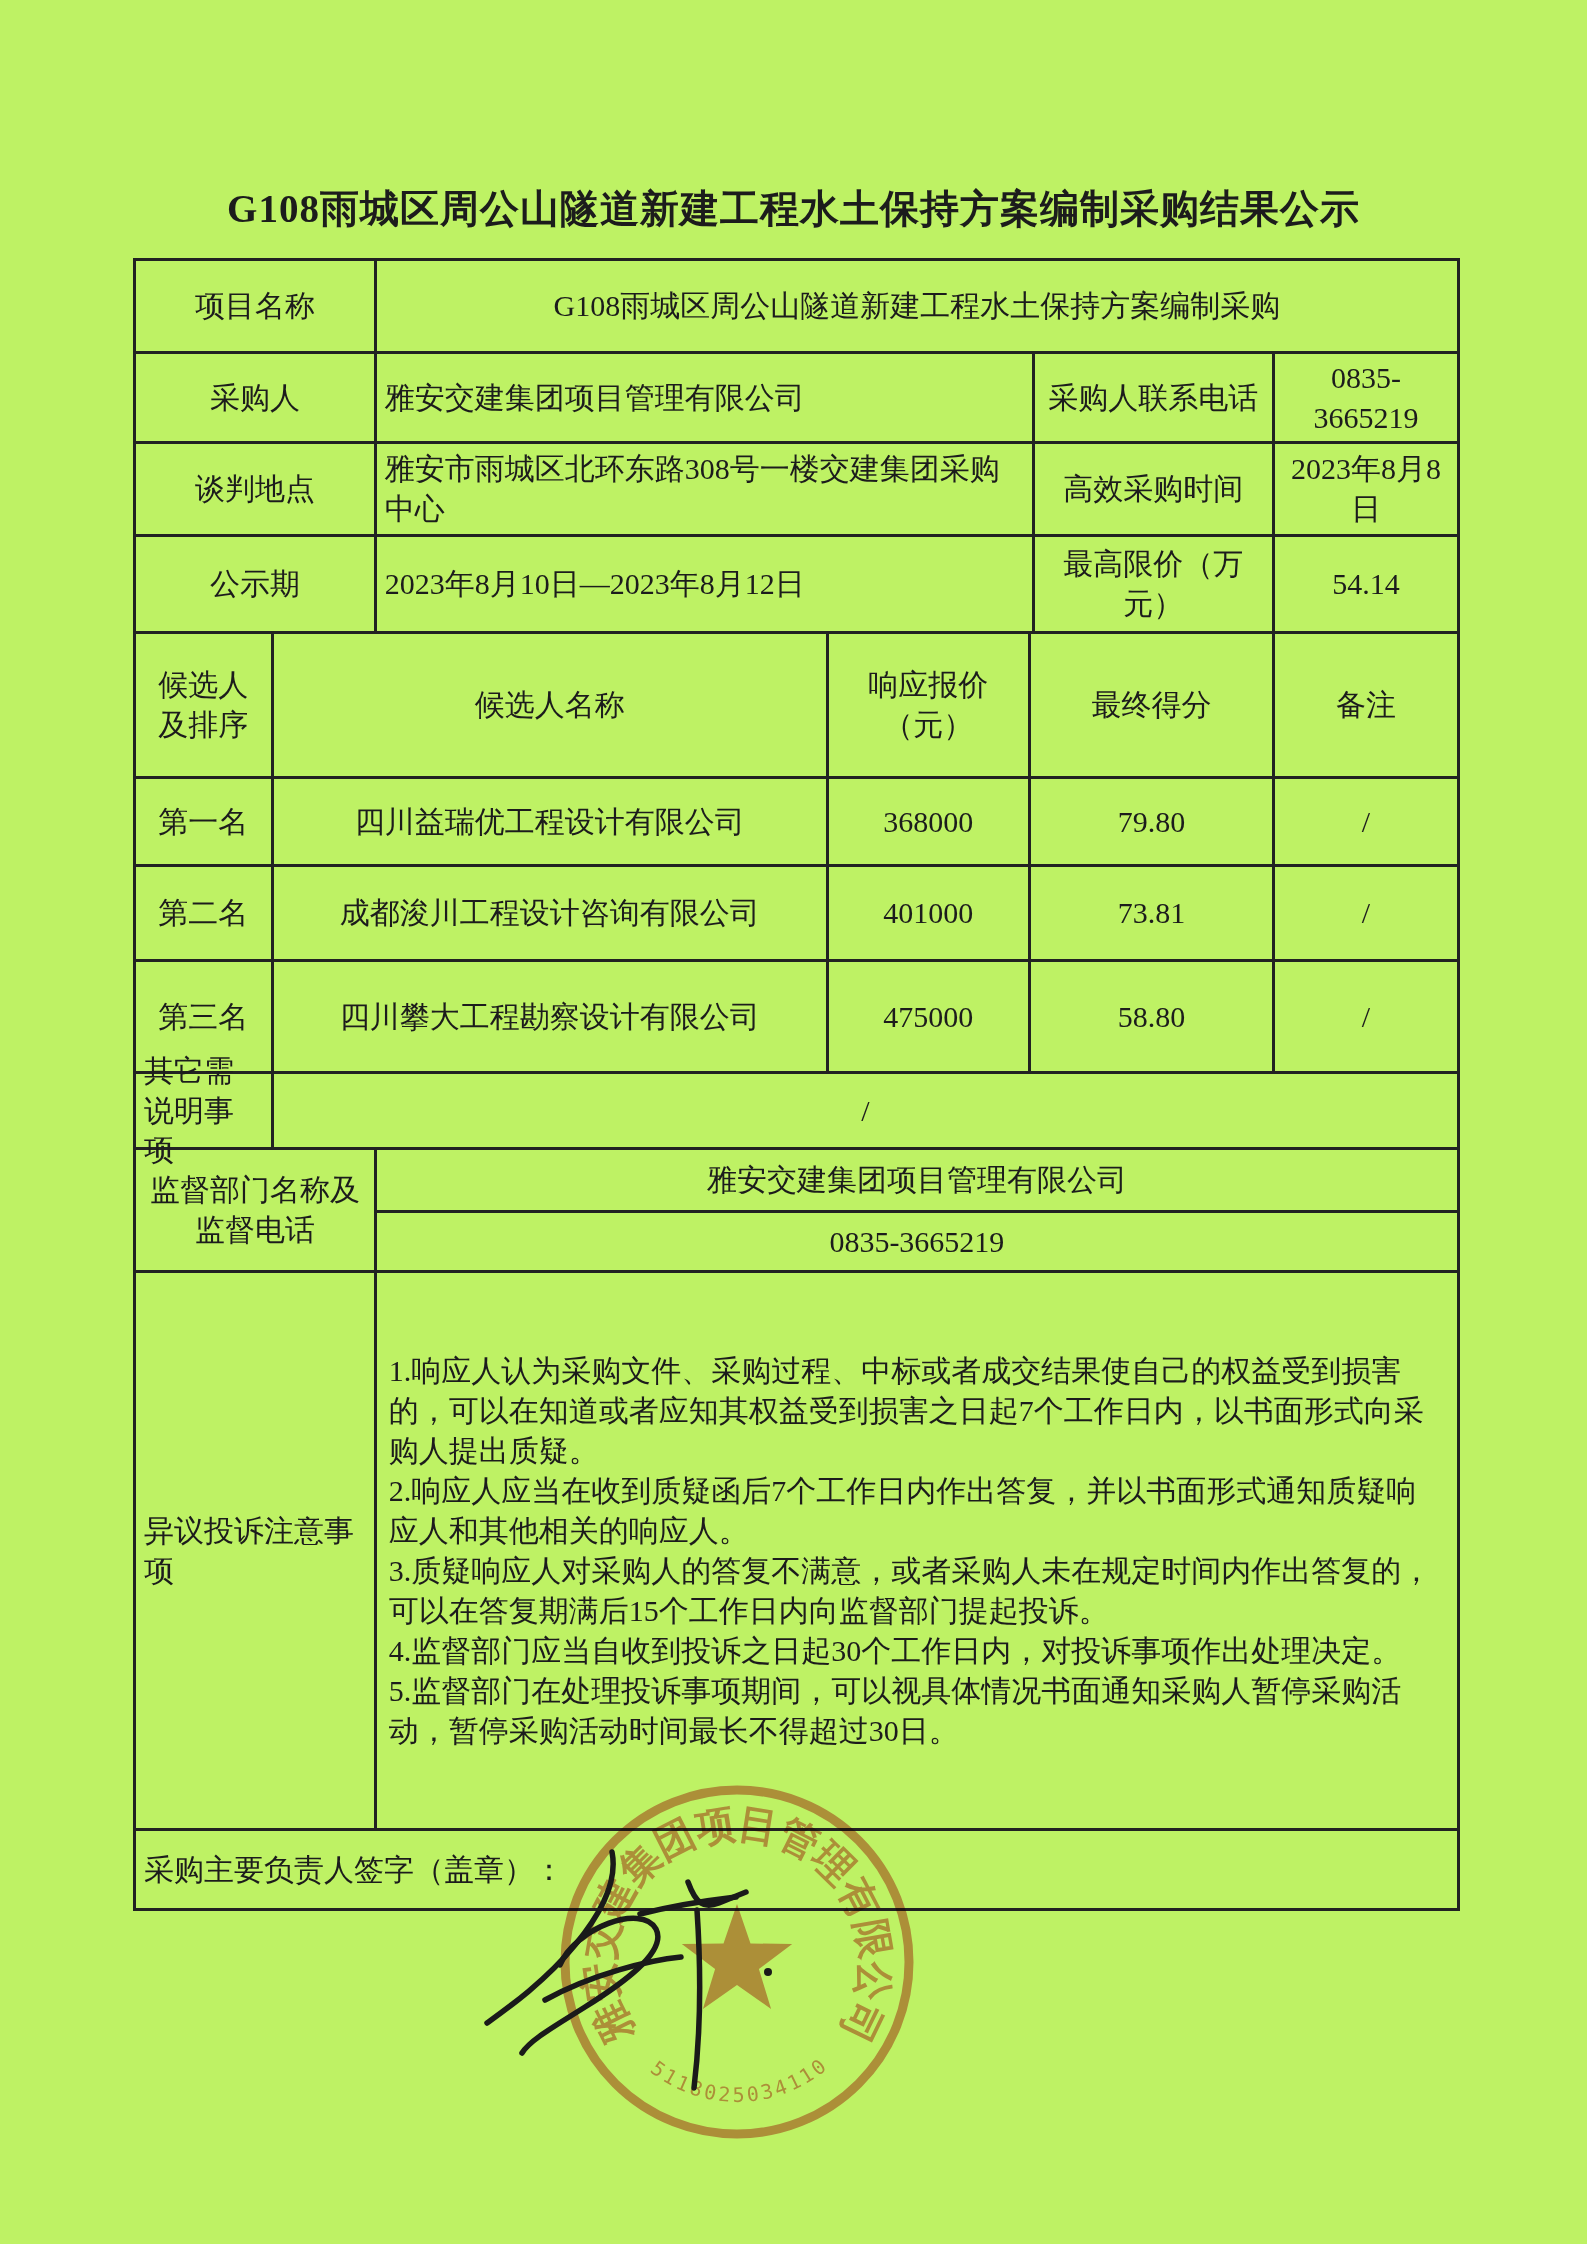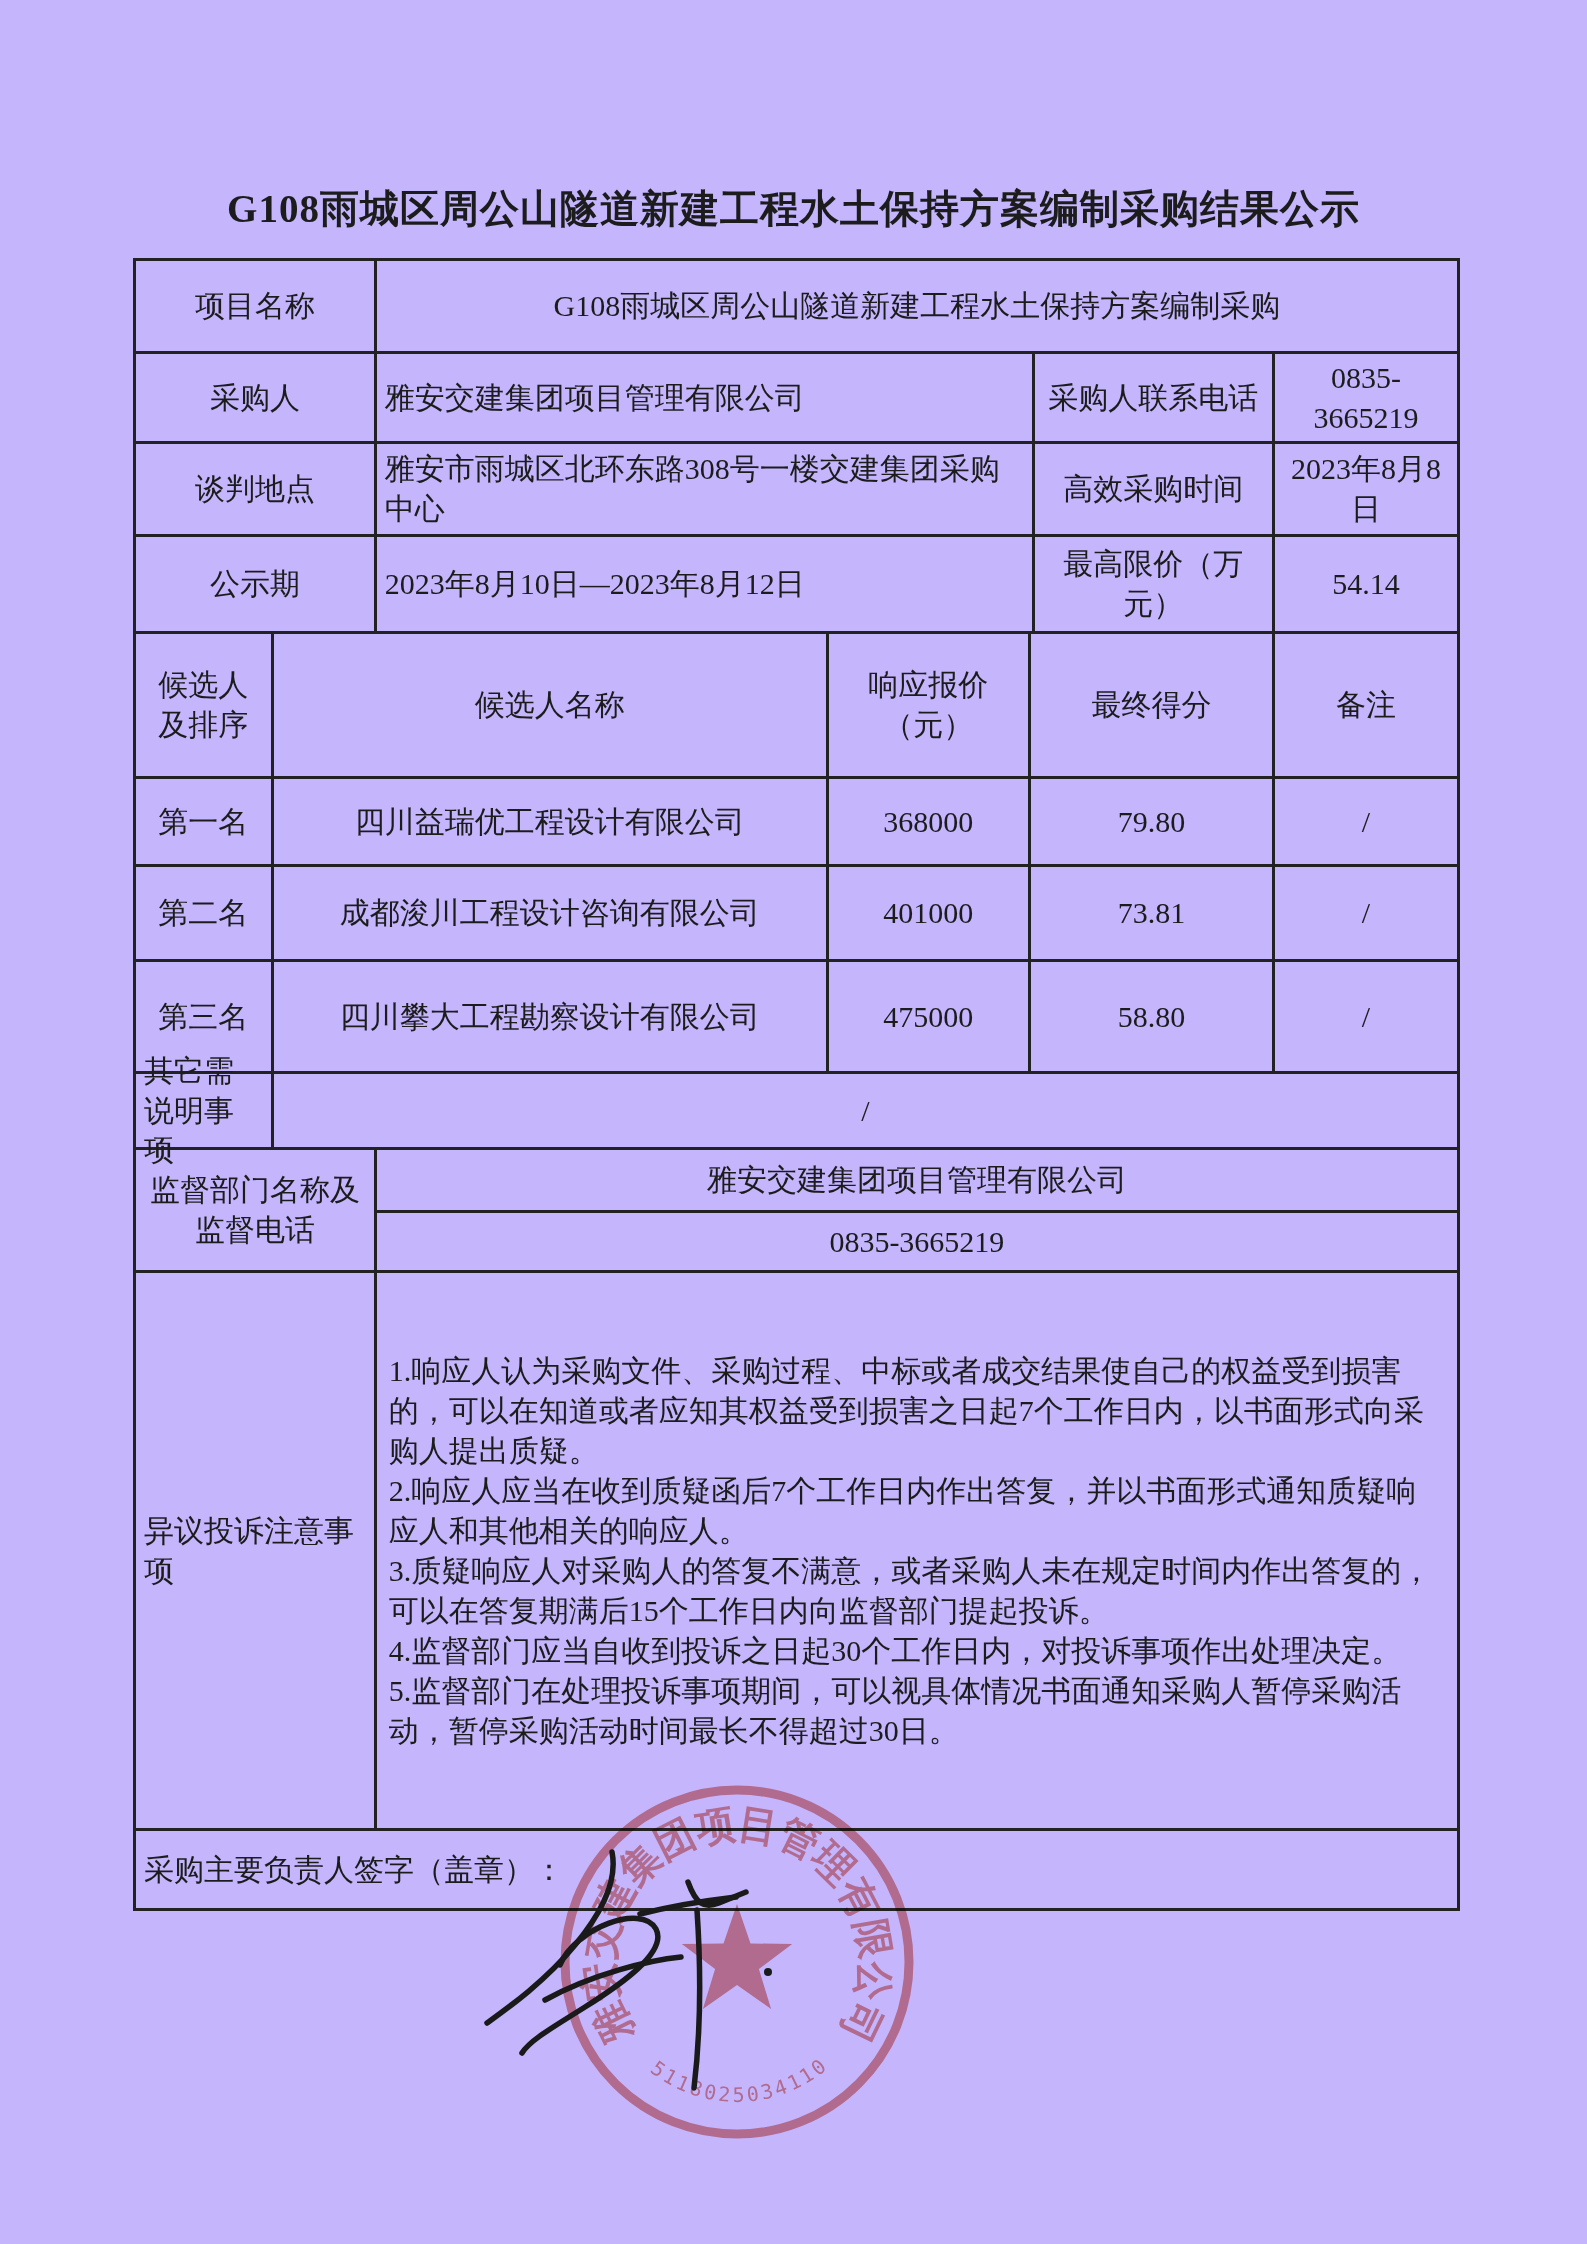--- a/index.html
+++ b/index.html
@@ -1,18 +1,18 @@
 <!DOCTYPE html>
 <html><head>
 <meta charset="utf-8">
 <style>
   *{box-sizing:border-box;margin:0;padding:0}
   html,body{background:#ffffff}
   .page{
-    position:relative;width:1587px;height:2244px;background:#c4b5fd;
+    position:relative;width:1587px;height:2244px;background:#bef264;
     font-family:"Liberation Serif","DejaVu Serif",serif;color:#1c1c1c;overflow:hidden
   }
   .title{
     position:absolute;left:0;top:182px;width:100%;text-align:center;
     font-size:39px;font-weight:bold;letter-spacing:1px
   }
   .doc-table{
     position:absolute;left:133px;top:258px;width:1327px;
     border:3px solid #222;font-size:30px;background:transparent
   }

